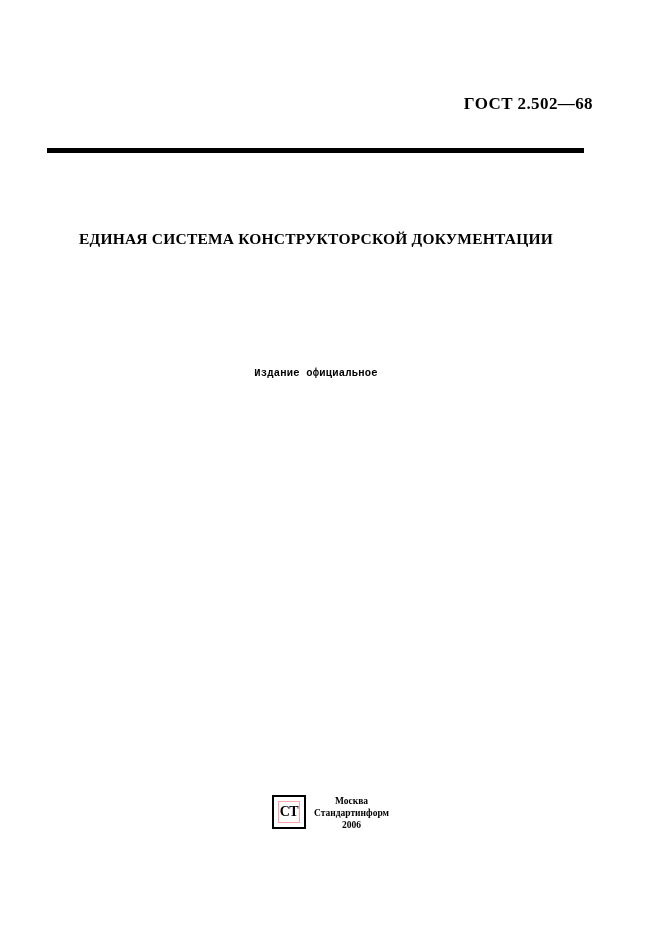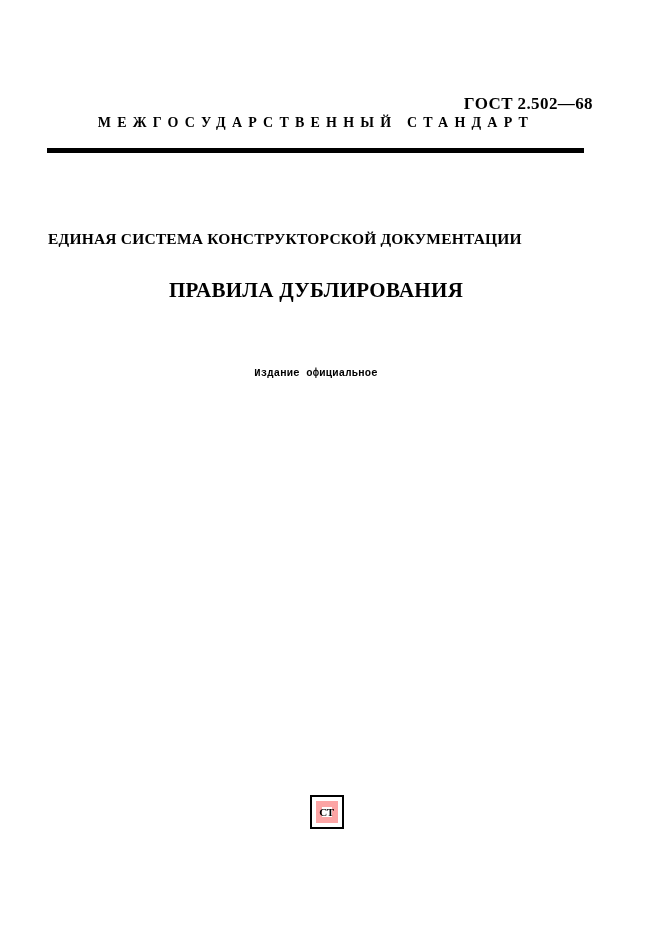--- a/index.html
+++ b/index.html
@@ -60,21 +60,21 @@
     height: 5px;
     background: #000000;
   }
 
   
   .subtitle {
     position: absolute;
     left: 48px;
     top: 230px;
     width: 536px;
-    text-align: left;
+    text-align: center;
     font-family: "Liberation Serif", serif;
     font-size: 15.5px;
     font-weight: bold;
     letter-spacing: 0.2px;
     white-space: nowrap;
   }
   .main-title {
     position: absolute;
     left: 48px;
     top: 278px;
@@ -118,26 +118,26 @@
     position: relative;
     margin-right: 8px;
     flex: 0 0 auto;
   }
   .logo-inner {
     position: absolute;
     left: 4px;
     top: 4px;
     right: 4px;
     bottom: 4px;
-    border: 6px solid #fca5a5;
+    border: 1px solid #fca5a5;
     display: flex;
     align-items: center;
     justify-content: center;
     font-family: "Liberation Serif", serif;
-    font-size: 11px;
+    font-size: 14px;
     font-weight: bold;
     letter-spacing: -0.5px;
     line-height: 1;
   }
   .publisher {
     font-family: "Liberation Serif", serif;
     font-size: 9.5px;
     font-weight: bold;
     line-height: 1.25;
     text-align: center;
@@ -145,29 +145,32 @@
   }
   .publisher div { white-space: nowrap; }
 </style>
 </head>
 <body>
 
 <div class="page">
 
   <div class="gost-number">ГОСТ 2.502—68</div>
 
-  <div class="interstate">МЕЖГОСУДАРСТВЕННЫЙ СТАНДАРТ</div>
 
   <div class="rule"></div>
 
   <div class="subtitle">ЕДИНАЯ СИСТЕМА КОНСТРУКТОРСКОЙ ДОКУМЕНТАЦИИ</div>
 
-  <div class="main-title">ПРАВИЛА ДУБЛИРОВАНИЯ</div>
 
   <div class="official">Издание официальное</div>
 
   <div class="footer">
     <div class="logo">
       <div class="logo-inner">СТ</div>
     </div>
+    <div class="publisher">
+      <div>Москва</div>
+      <div>Стандартинформ</div>
+      <div>2006</div>
+    </div>
   </div>
 
 </div>
 
 </body></html>

